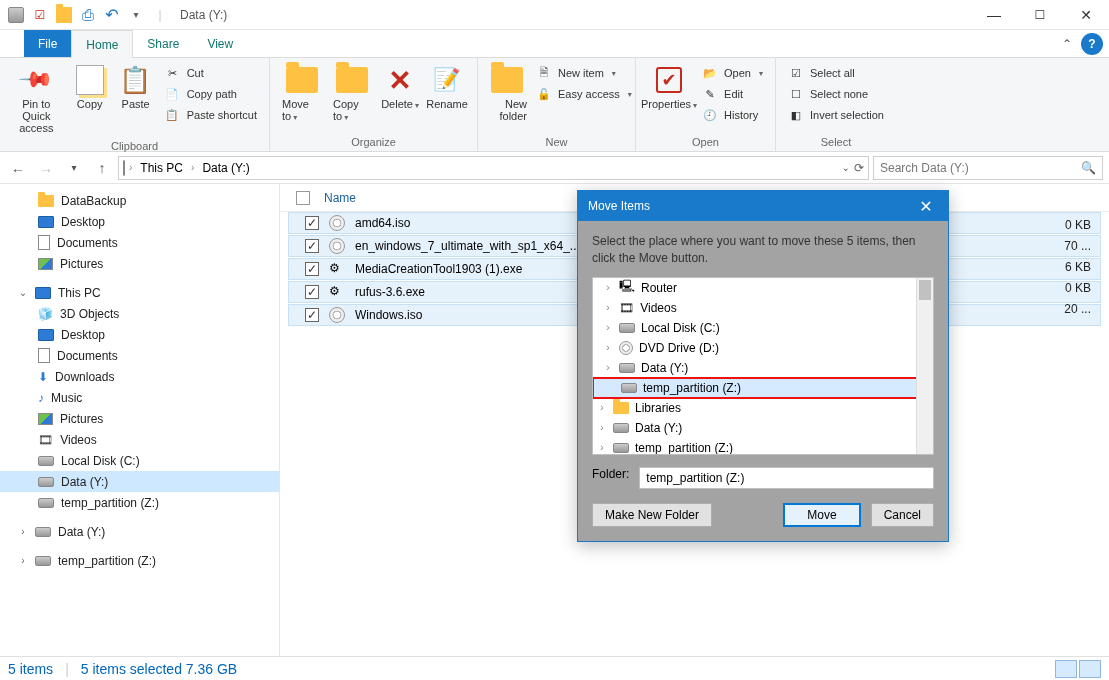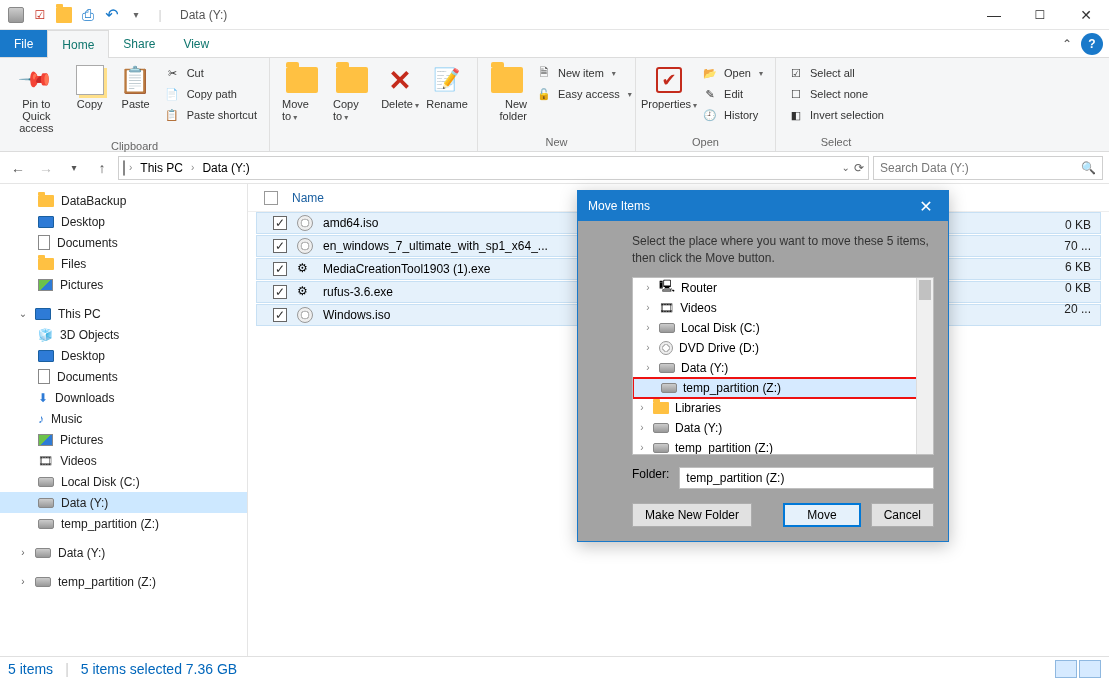--- a/index.html
+++ b/index.html
@@ -9,21 +9,21 @@
 .titlebar { height: 30px; background: #fff; display: flex; align-items: center; border-bottom: 1px solid #e5e5e5; }
 .titlebar .qat { display: flex; align-items: center; gap: 8px; padding-left: 8px; }
 .titlebar .qat span { width: 16px; height: 16px; display: inline-flex; align-items: center; justify-content: center; }
 .titlebar .title { margin-left: 12px; color: #555; font-size: 12px; }
 .window-controls { margin-left: auto; display: flex; }
 .window-controls div { width: 46px; height: 30px; display: flex; align-items: center; justify-content: center; font-size: 14px; color: #333; }
 
 
 .menustrip { height: 28px; display: flex; align-items: stretch; border-bottom: 1px solid #dcdcdc; background: #fff; }
 .menustrip .tab { padding: 0 14px; display: flex; align-items: center; font-size: 12px; color: #0f766e; }
-.menustrip .tab.file { background: #1979ca; color: #fff; }
+.menustrip .tab.file { background: #1979ca; color: #fff; margin-left: 24px; }
 .menustrip .tab.active { background: #f5f6f7; border-top: 1px solid #dcdcdc; border-left: 1px solid #dcdcdc; border-right: 1px solid #dcdcdc; margin-bottom: -1px; }
 .menustrip .spacer { flex: 1; }
 .menustrip .collapse { width: 28px; display: flex; align-items: center; justify-content: center; color: #555; }
 .menustrip .help { width: 22px; height: 22px; margin: 3px 6px 0 0; border-radius: 50%; background: #1979ca; color: #fff; display: flex; align-items: center; justify-content: center; font-size: 12px; font-weight: bold; }
 
 
 .ribbon { height: 94px; background: #f5f6f7; border-bottom: 1px solid #dcdcdc; display: flex; }
 .rgroup { border-right: 1px solid #e0e0e0; display: flex; flex-direction: column; }
 .rgroup .body { flex: 1; display: flex; align-items: flex-start; padding: 4px 6px; }
 .rgroup .label { text-align: center; font-size: 11px; color: #666; padding-bottom: 3px; }
@@ -38,21 +38,21 @@
 .addrrow { height: 32px; display: flex; align-items: center; border-bottom: 1px solid #e5e5e5; background: #fff; padding: 0 6px; gap: 4px; }
 .navbtn { width: 24px; height: 24px; display: flex; align-items: center; justify-content: center; color: #555; font-size: 14px; }
 .breadcrumb { flex: 1; height: 24px; border: 1px solid #cfcfcf; display: flex; align-items: center; padding: 0 4px; gap: 4px; font-size: 12px; }
 .breadcrumb .crumb { padding: 0 4px; display: flex; align-items: center; gap: 4px; }
 .breadcrumb .sep { color: #888; font-size: 10px; }
 .bc-controls { display: flex; align-items: center; gap: 4px; margin-left: auto; color: #666; }
 .searchbox { width: 230px; height: 24px; border: 1px solid #cfcfcf; display: flex; align-items: center; padding: 0 6px; gap: 6px; color: #777; }
 
 
 .main { display: flex; height: calc(680px - 30px - 28px - 94px - 32px - 24px); }
-.navpane { width: 248px; border-right: 1px solid #e5e5e5; padding: 6px 0; overflow: hidden; }
+.navpane { width: 280px; border-right: 1px solid #e5e5e5; padding: 6px 0; overflow: hidden; }
 .navitem { display: flex; align-items: center; gap: 7px; padding: 2px 8px 2px 18px; height: 21px; font-size: 12px; color: #222; white-space: nowrap; }
 .navitem.level2 { padding-left: 38px; }
 .navitem.indent0 { padding-left: 18px; }
 .navitem.selected { background: #cde8ff; }
 .navitem .exp { width: 10px; display: inline-flex; justify-content: center; color: #666; font-size: 10px; }
 .navgap { height: 8px; }
 
 .filepane { flex: 1; position: relative; }
 .colheader { height: 28px; border-bottom: 1px solid #eee; display: flex; align-items: center; padding-left: 16px; font-size: 12px; color: #1a5fa0; gap: 14px; }
 .colheader .chk { width: 14px; height: 14px; border: 1px solid #999; display: inline-block; }
@@ -67,21 +67,21 @@
 
 .statusbar { height: 24px; border-top: 1px solid #e0e0e0; display: flex; align-items: center; padding: 0 8px; font-size: 14px; color: #0066bb; gap: 12px; }
 .statusbar .divider { color: #ccc; }
 .viewbtns { margin-left: auto; display: flex; gap: 2px; }
 .viewbtns div { width: 22px; height: 18px; border: 1px solid #8fb8e0; background: #d6eaff; }
 
 
 .dialog { position: absolute; left: 577px; top: 190px; width: 372px; background: #a3a3a3; border: 1px solid #1979ca; box-shadow: 0 4px 16px rgba(0,0,0,.25); }
 .dlg-title { height: 30px; background: #1979ca; color: #fff; display: flex; align-items: center; padding: 0 10px; font-size: 12px; }
 .dlg-title .close { margin-left: auto; width: 24px; text-align: center; font-size: 16px; }
-.dlg-body { padding: 12px 14px 14px; font-size: 12px; margin-left: 40px; }
+.dlg-body { padding: 12px 14px 14px; font-size: 12px; }
 .dlg-msg { color: #333; margin-bottom: 10px; line-height: 1.4; }
 .treebox { border: 1px solid #bfbfbf; height: 178px; overflow: hidden; position: relative; background: #fff; }
 .treebox .scrollbar { position: absolute; right: 0; top: 0; width: 17px; height: 100%; background: #f0f0f0; border-left: 1px solid #dcdcdc; }
 .treebox .scrollbar .thumb { position: absolute; top: 2px; left: 2px; right: 2px; height: 20px; background: #c1c1c1; }
 .treerow { display: flex; align-items: center; gap: 6px; height: 20px; padding-left: 10px; font-size: 12px; }
 .treerow .exp { width: 10px; text-align: center; color: #888; font-size: 10px; }
 .treerow.level2 { padding-left: 28px; }
 .treerow.highlight { outline: 2px solid #e11; outline-offset: -1px; background: #d6eaff; }
 .folder-row { display: flex; align-items: flex-start; gap: 10px; margin-top: 12px; }
 .folder-row input { flex: 1; height: 22px; border: 1px solid #bfbfbf; padding: 0 6px; font-size: 12px; }
@@ -190,20 +190,21 @@
       </div>
       <div class="bigbtn">
         <span class="icon big-x">✕</span>
         <span><span>Delete</span><span class="dd-caret">▾</span></span>
       </div>
       <div class="bigbtn">
         <span class="icon" style="font-size:22px;">📝</span>
         <span>Rename</span>
       </div>
     </div>
+    <div class="label">Organize</div>
   </div>
 
   <div class="rgroup" style="width:158px;">
     <div class="body">
       <div class="bigbtn">
         <span class="icon">
             <span class="big-folder"></span>
           </span>
         <span style="width:40px;text-align:right;">New folder</span>
       </div>
@@ -302,24 +303,20 @@
       </div>
     <div class="navitem level2">
         <span class="monitor-ico"></span>
         <span>Desktop</span>
       </div>
     <div class="navitem level2">
         <span class="doc-ico"></span>
         <span>Documents</span>
       </div>
     <div class="navitem level2">
-        <span class="folder-ico"></span>
-        <span>Files</span>
-      </div>
-    <div class="navitem level2">
         <span class="pic-ico"></span>
         <span>Pictures</span>
       </div>
     <div class="navgap"></div>
     <div class="navitem indent0">
         <span class="exp">⌄</span>
         <span class="monitor-ico"></span>
         <span>This PC</span>
       </div>
     <div class="navitem level2">

